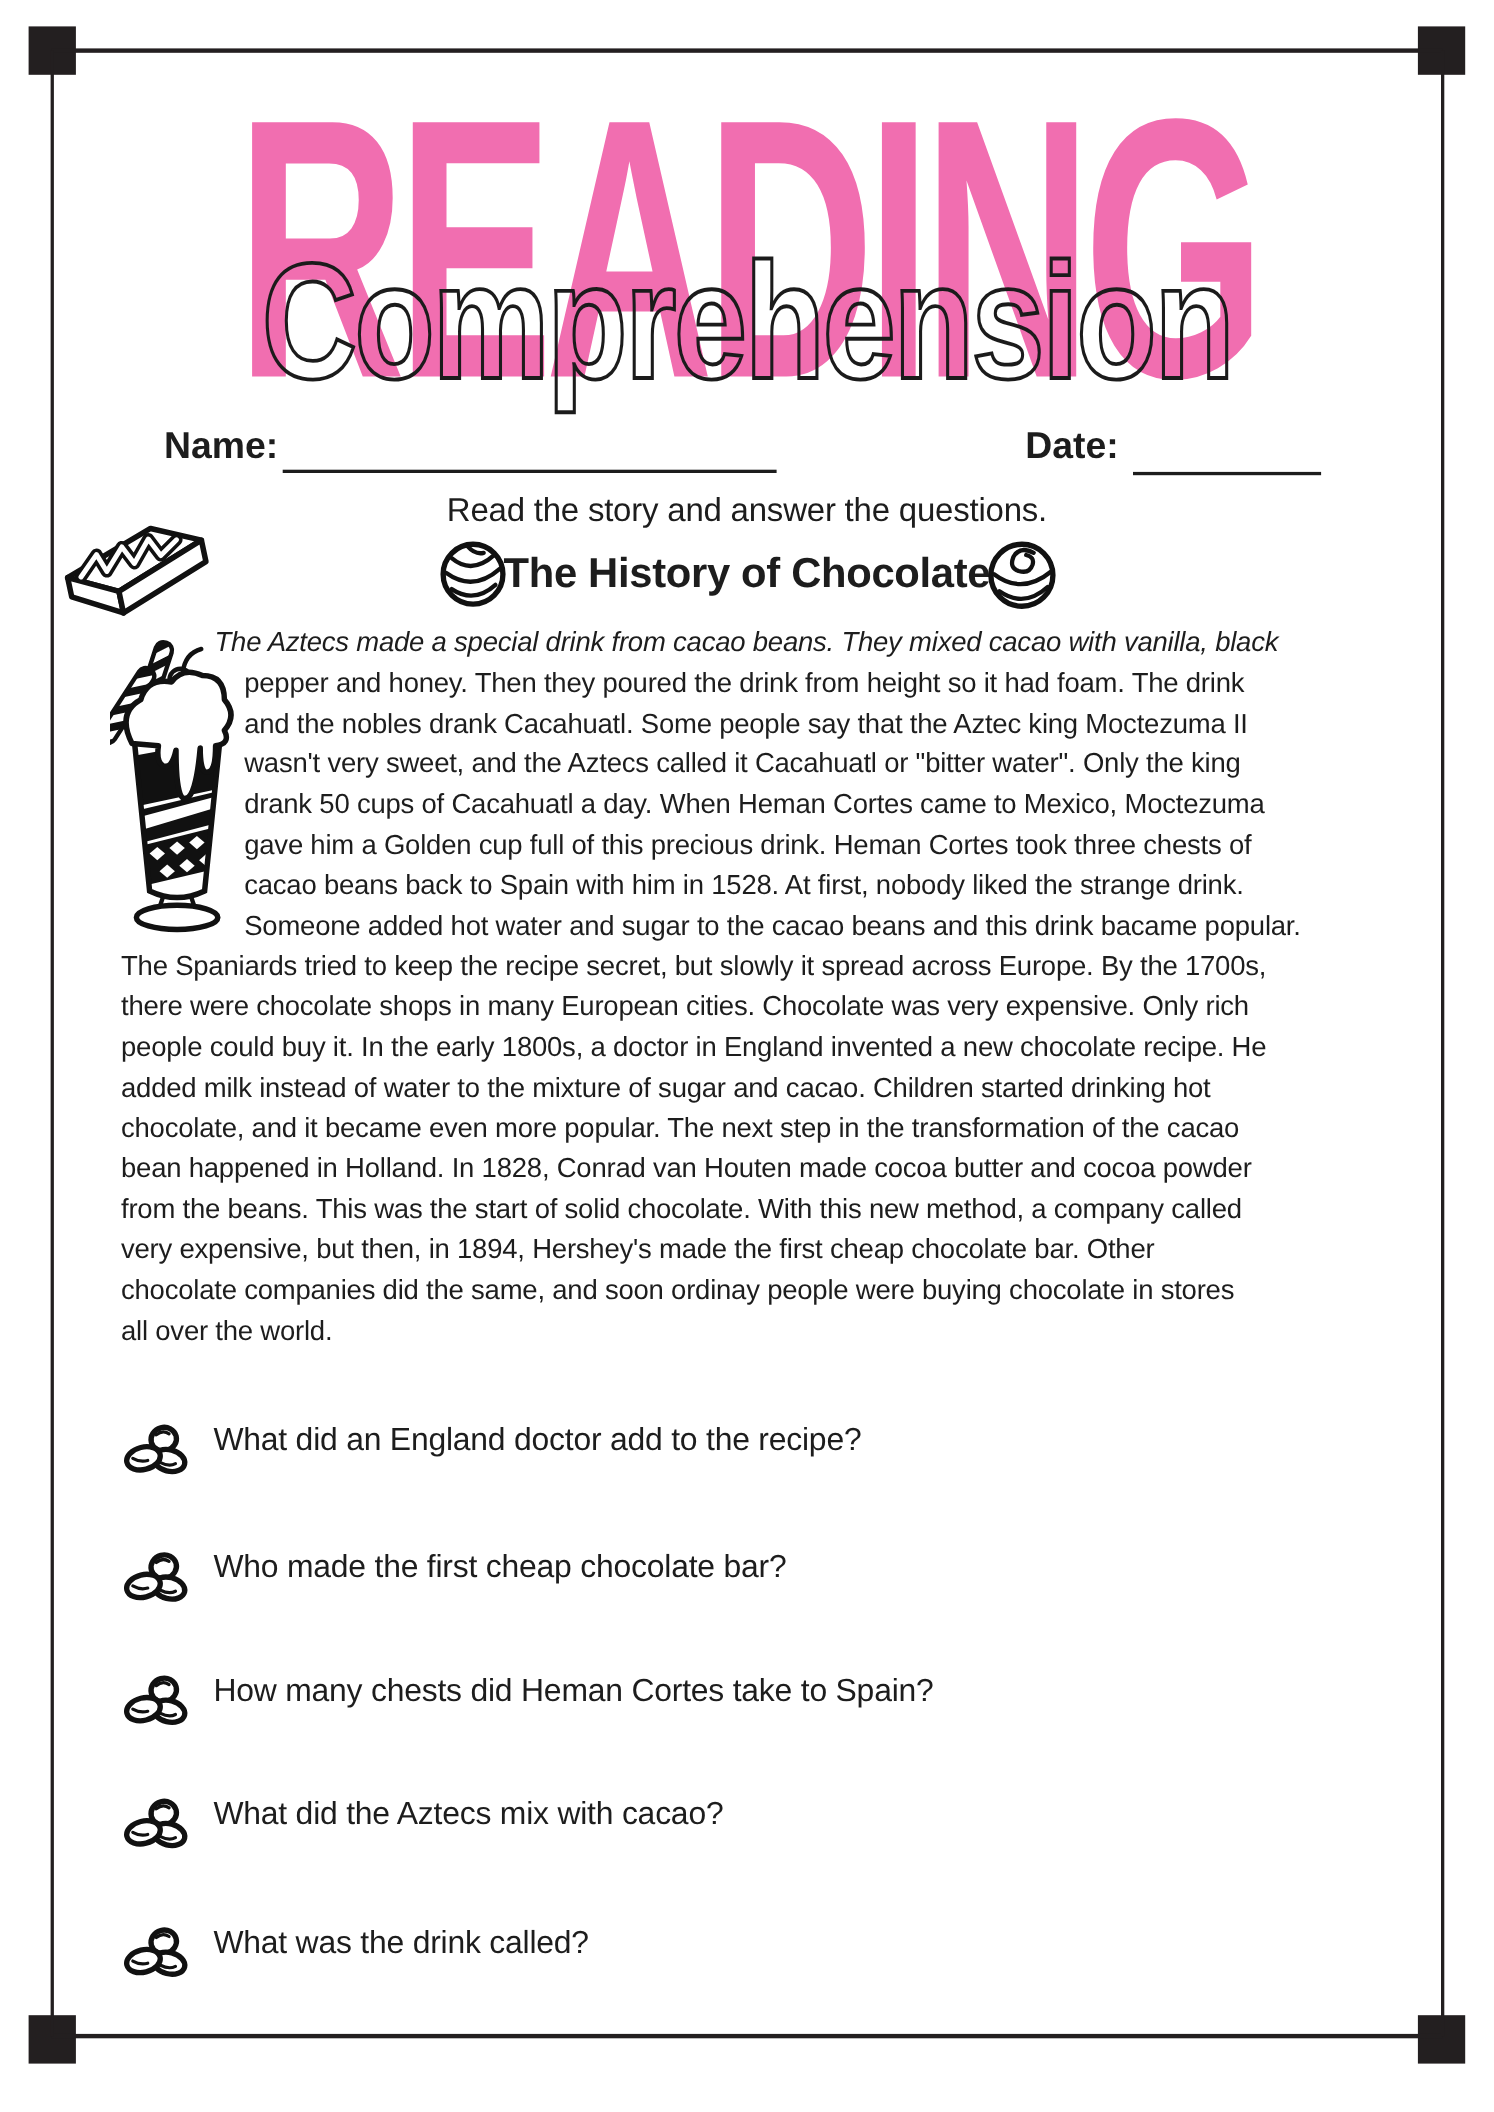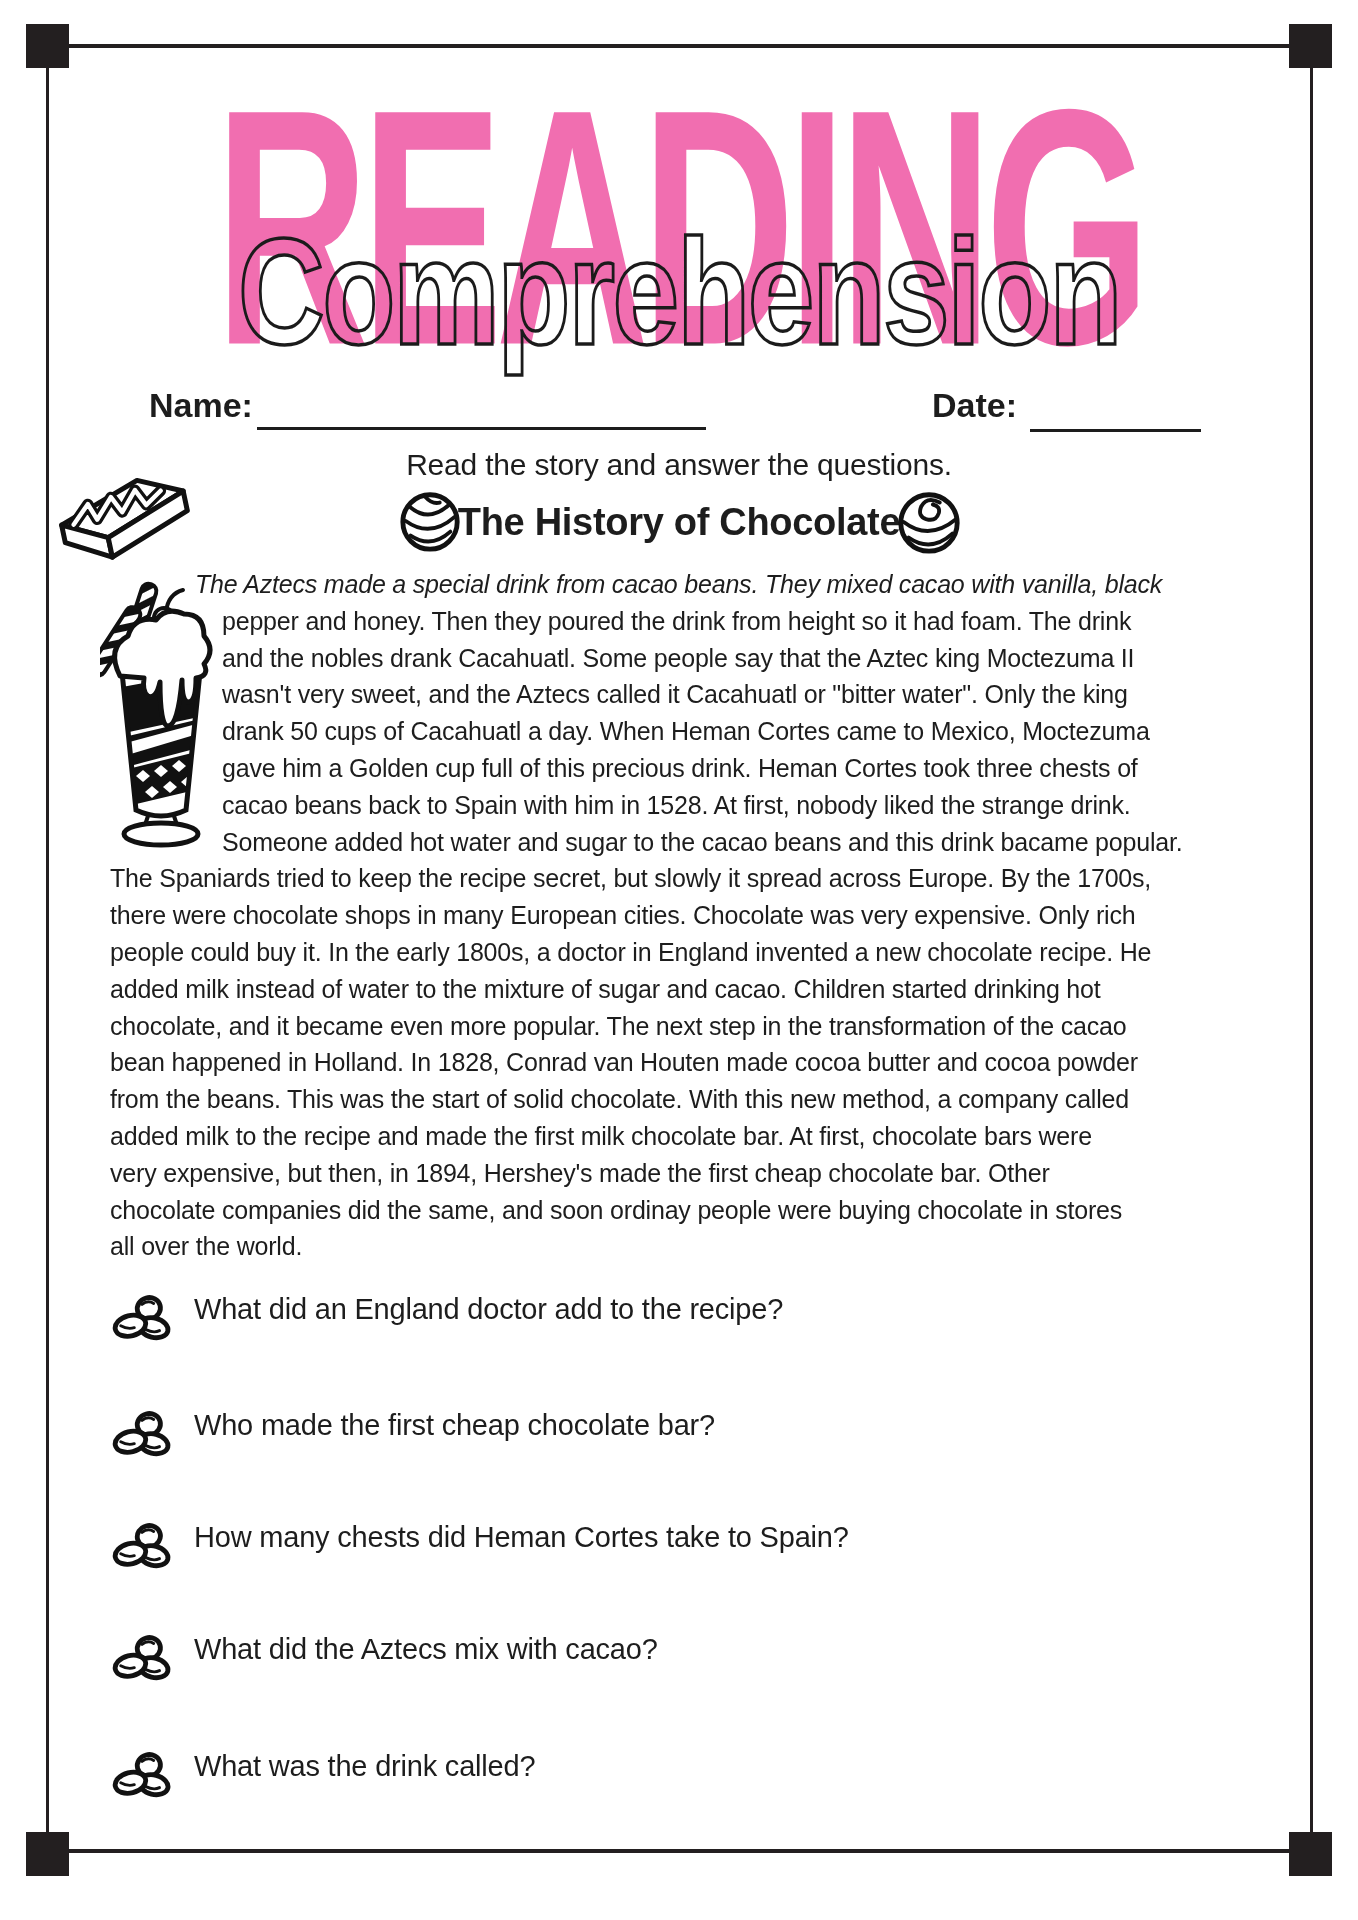--- a/index.html
+++ b/index.html
@@ -156,21 +156,20 @@
     <div class="pline ind-hang">gave him a Golden cup full of this precious drink. Heman Cortes took three chests of</div>
     <div class="pline ind-hang">cacao beans back to Spain with him in 1528. At first, nobody liked the strange drink.</div>
     <div class="pline ind-hang">Someone added hot water and sugar to the cacao beans and this drink bacame popular.</div>
     <div class="pline ind-none">The Spaniards tried to keep the recipe secret, but slowly it spread across Europe. By the 1700s,</div>
     <div class="pline ind-none">there were chocolate shops in many European cities. Chocolate was very expensive. Only rich</div>
     <div class="pline ind-none">people could buy it. In the early 1800s, a doctor in England invented a new chocolate recipe. He</div>
     <div class="pline ind-none">added milk instead of water to the mixture of sugar and cacao. Children started drinking hot</div>
     <div class="pline ind-none">chocolate, and it became even more popular. The next step in the transformation of the cacao</div>
     <div class="pline ind-none">bean happened in Holland. In 1828, Conrad van Houten made cocoa butter and cocoa powder</div>
     <div class="pline ind-none">from the beans. This was the start of solid chocolate. With this new method, a company called</div>
-    <div class="pline ind-none">added milk to the recipe and made the first milk chocolate bar. At first, chocolate bars were</div>
     <div class="pline ind-none">very expensive, but then, in 1894, Hershey's made the first cheap chocolate bar. Other</div>
     <div class="pline ind-none">chocolate companies did the same, and soon ordinay people were buying chocolate in stores</div>
     <div class="pline ind-none">all over the world.</div>
   </div>
 
 <div class="qrow" style="top: 1293px;">
     <span>
   <svg class="qicon" width="64" height="50" viewBox="0 0 66 50">
     <g fill="#fff" stroke="#111" stroke-width="5">
       <ellipse cx="38" cy="15" rx="12" ry="11" transform="rotate(-15 38 15)"></ellipse>

